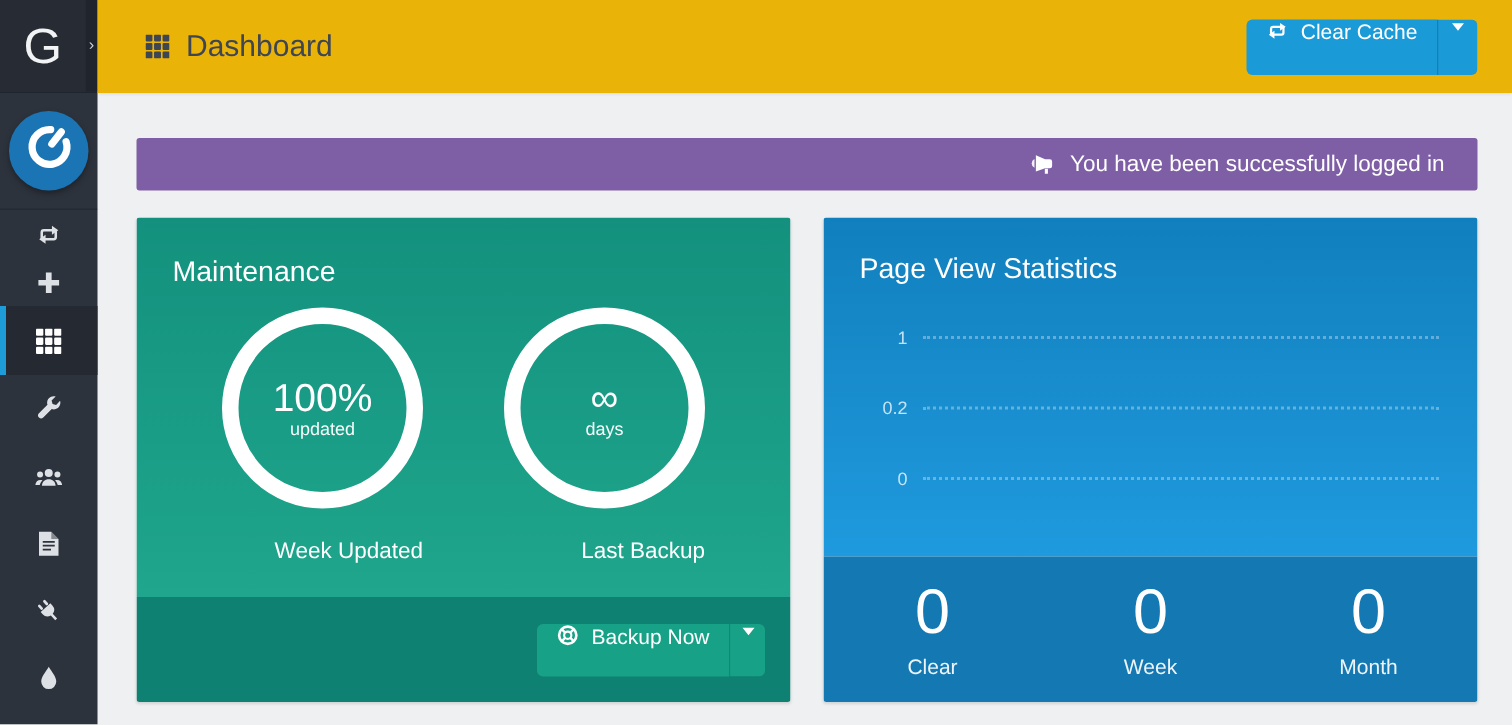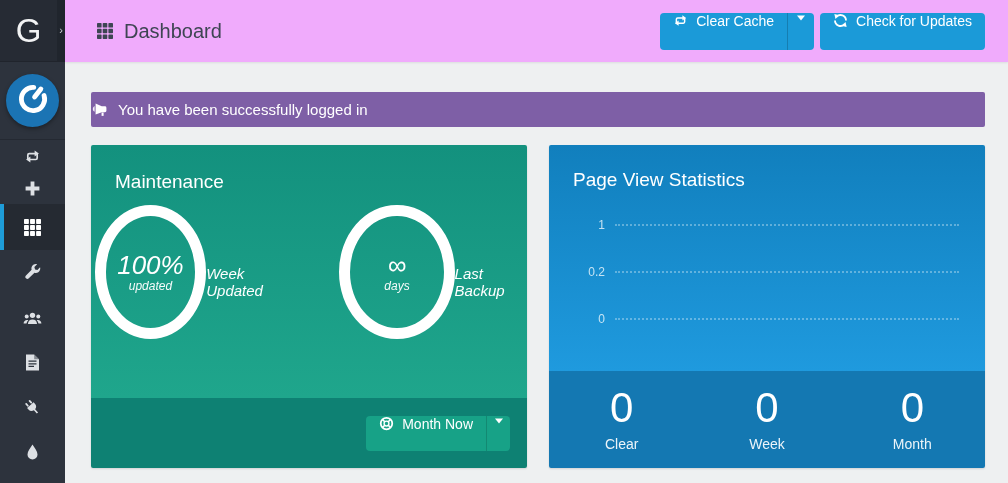--- a/index.html
+++ b/index.html
@@ -24,50 +24,50 @@
   .nav { display:flex; flex-direction:column; }
   .nav-item { height:45px; display:flex; align-items:center; justify-content:center; color:#dde0e4; cursor:pointer; }
   .nav-item.small { height:32px; }
   .nav-item.active { height:46px; background:var(--active-item-bg,#252a32); border-left:4px solid var(--accent,#1e9cd8); color:#ffffff; }
   .nav-item.active .ic { margin-left:-4px; }
   .ic { width:17px; height:17px; display:block; }
   .ic.wide { width:19px; height:16px; }
 
   
   .main { flex:1; display:flex; flex-direction:column; }
-  .topbar { height:62px; background:#f0abfc; display:flex; align-items:center; justify-content:space-between; padding:0 23px 0 32px; box-shadow:0 1px 2px rgba(0,0,0,.08); position:relative; z-index:2; }
+  .topbar { height:62px; background:#eab308; display:flex; align-items:center; justify-content:space-between; padding:0 23px 0 32px; box-shadow:0 1px 2px rgba(0,0,0,.08); position:relative; z-index:2; }
   .page-title { display:flex; align-items:center; gap:11px; color:var(--header-text,#3e4553); }
   .page-title .ic { width:16px; height:16px; }
   .page-title h1 { font-size:20px; font-weight:400; color:var(--header-text,#3e4553); }
   .actions { display:flex; gap:6px; }
   .btn-group { display:flex; }
   .btn { display:flex; align-items:flex-start; gap:8px; background:var(--button-blue,#1b9ad8); border:none; color:#fff; font-family:inherit;
          font-size:14px; height:37px; padding:0 13px; border-radius:4px; cursor:pointer; }
   .btn .ic { width:15px; height:15px; }
   .btn-group .btn.seg-main { border-radius:4px 0 0 4px; }
   .btn-group .btn.seg-caret { border-radius:0 4px 4px 0; width:27px; padding:0; justify-content:center; border-left:1px solid rgba(0,0,0,.18); }
   .caret { width:0; height:0; border:4px solid transparent; border-top:5px solid #fff; transform:translateY(2.5px); }
 
   .content { flex:1; padding:30px 23px 0 26px; }
 
   
-  .alert { height:35px; background:var(--purple,#7e5fa6); border-radius:2px; display:flex; align-items:center; gap:10px; padding:0 0;
-           font-size:15px; color:#fff; margin-bottom:18px; }
+  .alert { height:35px; background:var(--purple,#7e5fa6); border-radius:2px; display:flex; align-items:center; gap:10px; padding:0 22px;
+           font-size:15px; color:#fff; margin-bottom:18px;justify-content:flex-end; }
   .alert .ic { width:17px; height:14px; }
 
   
   .cards { display:flex; gap:22px; }
   .card { flex:1; height:323px; border-radius:2px; overflow:hidden; display:flex; flex-direction:column; box-shadow:0 1px 2px rgba(0,0,0,.12); }
   .card h2 { font-size:19px; font-weight:400; color:#fff; }
 
   .card-body.teal { flex:1; background:linear-gradient(180deg,var(--teal-top,#13917e),var(--teal-bottom,#1fa68c)); padding:26px 24px 0; }
   .card-footer.teal { height:70px; flex:0 0 70px; background:var(--teal-footer,#0e8173); display:flex; align-items:center; justify-content:flex-end; padding-right:17px; }
 
   .circles { display:flex; justify-content:center; gap:54px; margin-top:12px; }
-  .circle-col { display:flex; flex-direction:row; align-items:center;font-style:italic; }
+  .circle-col { display:flex; flex-direction:column; align-items:flex-end; }
   .ring { width:134px; height:134px; border:11px solid #ffffff; border-radius:50%; display:flex; flex-direction:column; align-items:center; justify-content:center; }
   .ring-value { font-size:26px; line-height:1.1; }
   .ring-unit { font-size:12px; opacity:.96; }
   .circle-label { margin-top:20px; font-size:15px; }
 
   .backup-group .btn { background:var(--backup-btn,#17a287); height:35px; font-size:14px; }
   .backup-group .btn.seg-caret { border-left:1px solid rgba(0,0,0,.15); width:24px; }
 
   .card-body.blue { flex:1; background:linear-gradient(180deg,var(--blue-top,#117fbd),var(--blue-bottom,#1f9ade)); padding:24px 24px 16px; }
   .card-footer.blue { height:97px; flex:0 0 97px; background:var(--blue-footer,#1478b2); display:flex; align-items:center; }
@@ -233,33 +233,20 @@
                   <path fill="currentColor" d="M12.5 1l5 3.5-5 3.5z"></path>
                   <path fill="currentColor" d="M7.5 8L2.5 11.5 7.5 15z"></path>
                 </svg>
             </span>
             <span>Clear Cache</span>
           </button>
           <button class="btn seg-caret">
             <span class="caret"></span>
           </button>
         </div>
-        <button class="btn">
-          <span>
-            <svg class="ic" viewBox="0 0 18 18">
-                <g fill="none" stroke="currentColor" stroke-width="2.2">
-                  <path d="M15.6 9A6.6 6.6 0 0 0 4.3 4.4"></path>
-                  <path d="M2.4 9a6.6 6.6 0 0 0 11.3 4.6"></path>
-                </g>
-                <path fill="currentColor" d="M1.6 1.2l6 1.4-4.6 4.6z"></path>
-                <path fill="currentColor" d="M16.4 16.8l-6-1.4 4.6-4.6z"></path>
-              </svg>
-          </span>
-          <span>Check for Updates</span>
-        </button>
       </div>
     </header>
 
     <div class="content">
 
       <div class="alert">
         <span>
           <svg class="ic" viewBox="0 0 18 15">
               <g fill="currentColor" transform="scale(-1,1) translate(-18,0)">
                 <path d="M13.2 0.6v11.6l-6.6-2.4H3.2a1.6 1.6 0 0 1-1.6-1.6V5a1.6 1.6 0 0 1 1.6-1.6h3.4z"></path>
@@ -298,21 +285,21 @@
               <button class="btn seg-main">
                 <span>
                   <svg class="ic" viewBox="0 0 18 18">
                       <g fill="none" stroke="currentColor">
                         <circle cx="9" cy="9" r="6.9" stroke-width="2.1"></circle>
                         <circle cx="9" cy="9" r="2.9" stroke-width="1.7"></circle>
                         <path stroke-width="1.9" d="M4.1 4.1l2.8 2.8M13.9 4.1l-2.8 2.8M4.1 13.9l2.8-2.8M13.9 13.9l-2.8-2.8"></path>
                       </g>
                     </svg>
                 </span>
-                <span>Month Now</span>
+                <span>Backup Now</span>
               </button>
               <button class="btn seg-caret">
                 <span class="caret"></span>
               </button>
             </div>
           </div>
         </section>
 
         <section class="card">
           <div class="card-body blue">

